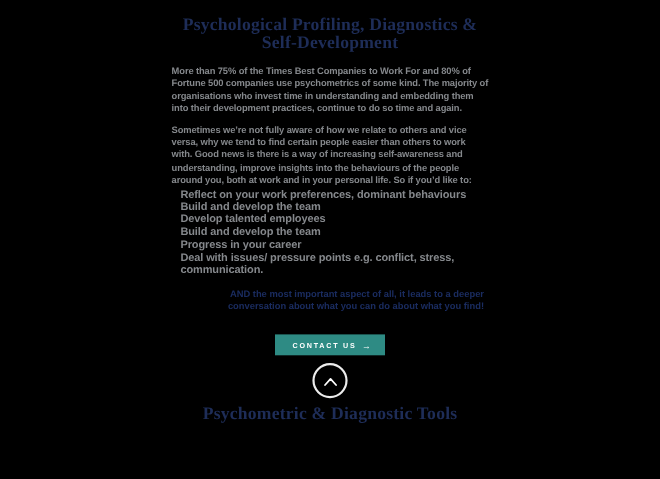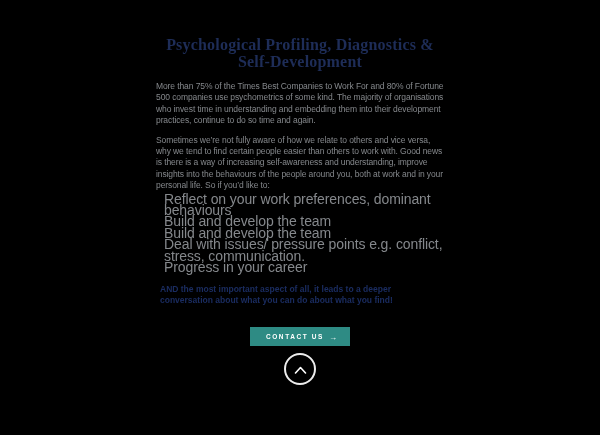--- a/index.html
+++ b/index.html
@@ -18,43 +18,43 @@
   }
   .section-title, .next-title {
     font-family:"Liberation Serif", serif;
     font-weight:bold;
     font-size:16px;
     line-height:17px;
     text-align:center;
     color: var(--heading, #1e2d58);
     letter-spacing:0.2px;
   }
-  .section-title { margin-bottom:11px;margin-top:22px; }
+  .section-title { margin-bottom:11px; }
   .para {
     margin:0 6px 8px 6px;
     color: var(--body_text, #85888c);
-    font-weight:normal;
+    font-weight:bold;
     font-size:8.5px;
     letter-spacing:-0.1px;
     line-height:11.4px;
     text-align:left;
   }
   .para.second { margin-bottom:2px; }
   ul.benefits {
     list-style:none;
     margin:0 6px 10px 14px;
     color: var(--body_text, #85888c);
-    font-weight:normal;
-    font-size:14px;
+    font-weight:bold;
+    font-size:10px;
     letter-spacing:-0.1px;
     line-height:11.4px;
   }
   .highlight {
     margin:0 10px 19px 10px;
-    text-align:left;
+    text-align:right;
     color: var(--highlight_text, #1a2c60);
     font-weight:bold;
     font-size:8.5px;
     line-height:11.4px;
   }
   .button-row { text-align:center; margin-bottom:7px; }
   .contact-btn {
     display:inline-block;
     background: var(--accent, #2e8b84);
     color:#fff;
@@ -88,38 +88,40 @@
 
     <h1 class="section-title">Psychological Profiling, Diagnostics &amp; Self-Development</h1>
 
     <p class="para">More than 75% of the Times Best Companies to Work For and 80% of Fortune 500 companies use psychometrics of some kind. The majority of organisations who invest time in understanding and embedding them into their development practices, continue to do so time and again.</p>
 
     <p class="para second">Sometimes we’re not fully aware of how we relate to others and vice versa, why we tend to find certain people easier than others to work with. Good news is there is a way of increasing self-awareness and understanding, improve insights into the behaviours of the people around you, both at work and in your personal life. So if you’d like to:</p>
 
     <ul class="benefits">
       <li>Reflect on your work preferences, dominant behaviours</li>
       <li>Build and develop the team</li>
+      <li>Develop talented employees</li>
       <li>Build and develop the team</li>
+      <li>Progress in your career</li>
       <li>Deal with issues/ pressure points e.g. conflict, stress, communication.</li>
-      <li>Progress in your career</li>
     </ul>
 
     <p class="highlight">AND the most important aspect of all, it leads to a deeper conversation about what you can do about what you find!</p>
 
     <div class="button-row">
       <button class="contact-btn">
         <span>CONTACT US</span><span class="arrow">→</span>
       </button>
     </div>
 
     <div class="scroll-row">
       <button class="scroll-top">
         <span>
           <svg width="13" height="8" viewBox="0 0 13 8">
               <polyline points="1.5,7 6.5,1.5 11.5,7" fill="none" stroke="#ffffff" stroke-width="1.6" stroke-linecap="round" stroke-linejoin="round"></polyline>
             </svg>
         </span>
       </button>
     </div>
 
+    <h2 class="next-title">Psychometric &amp; Diagnostic Tools</h2>
 
   </div>
 </div>
 
 </body></html>

